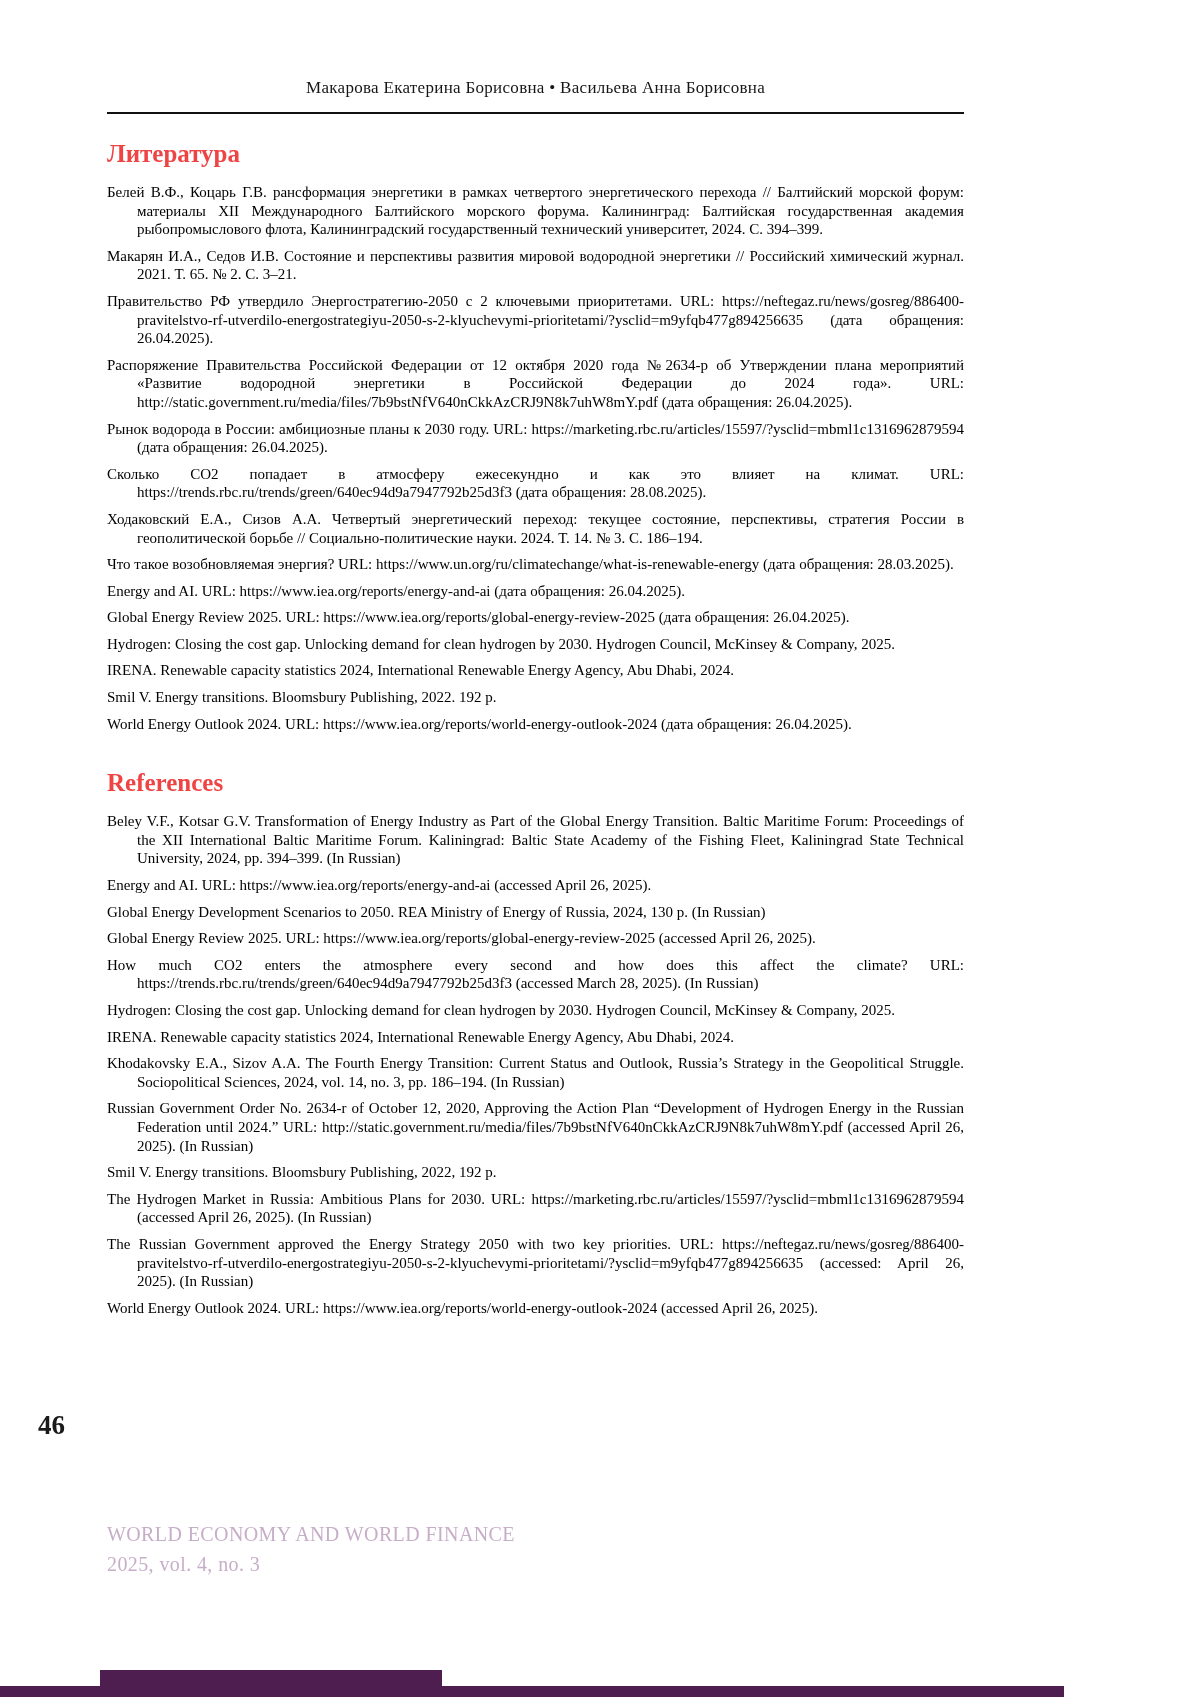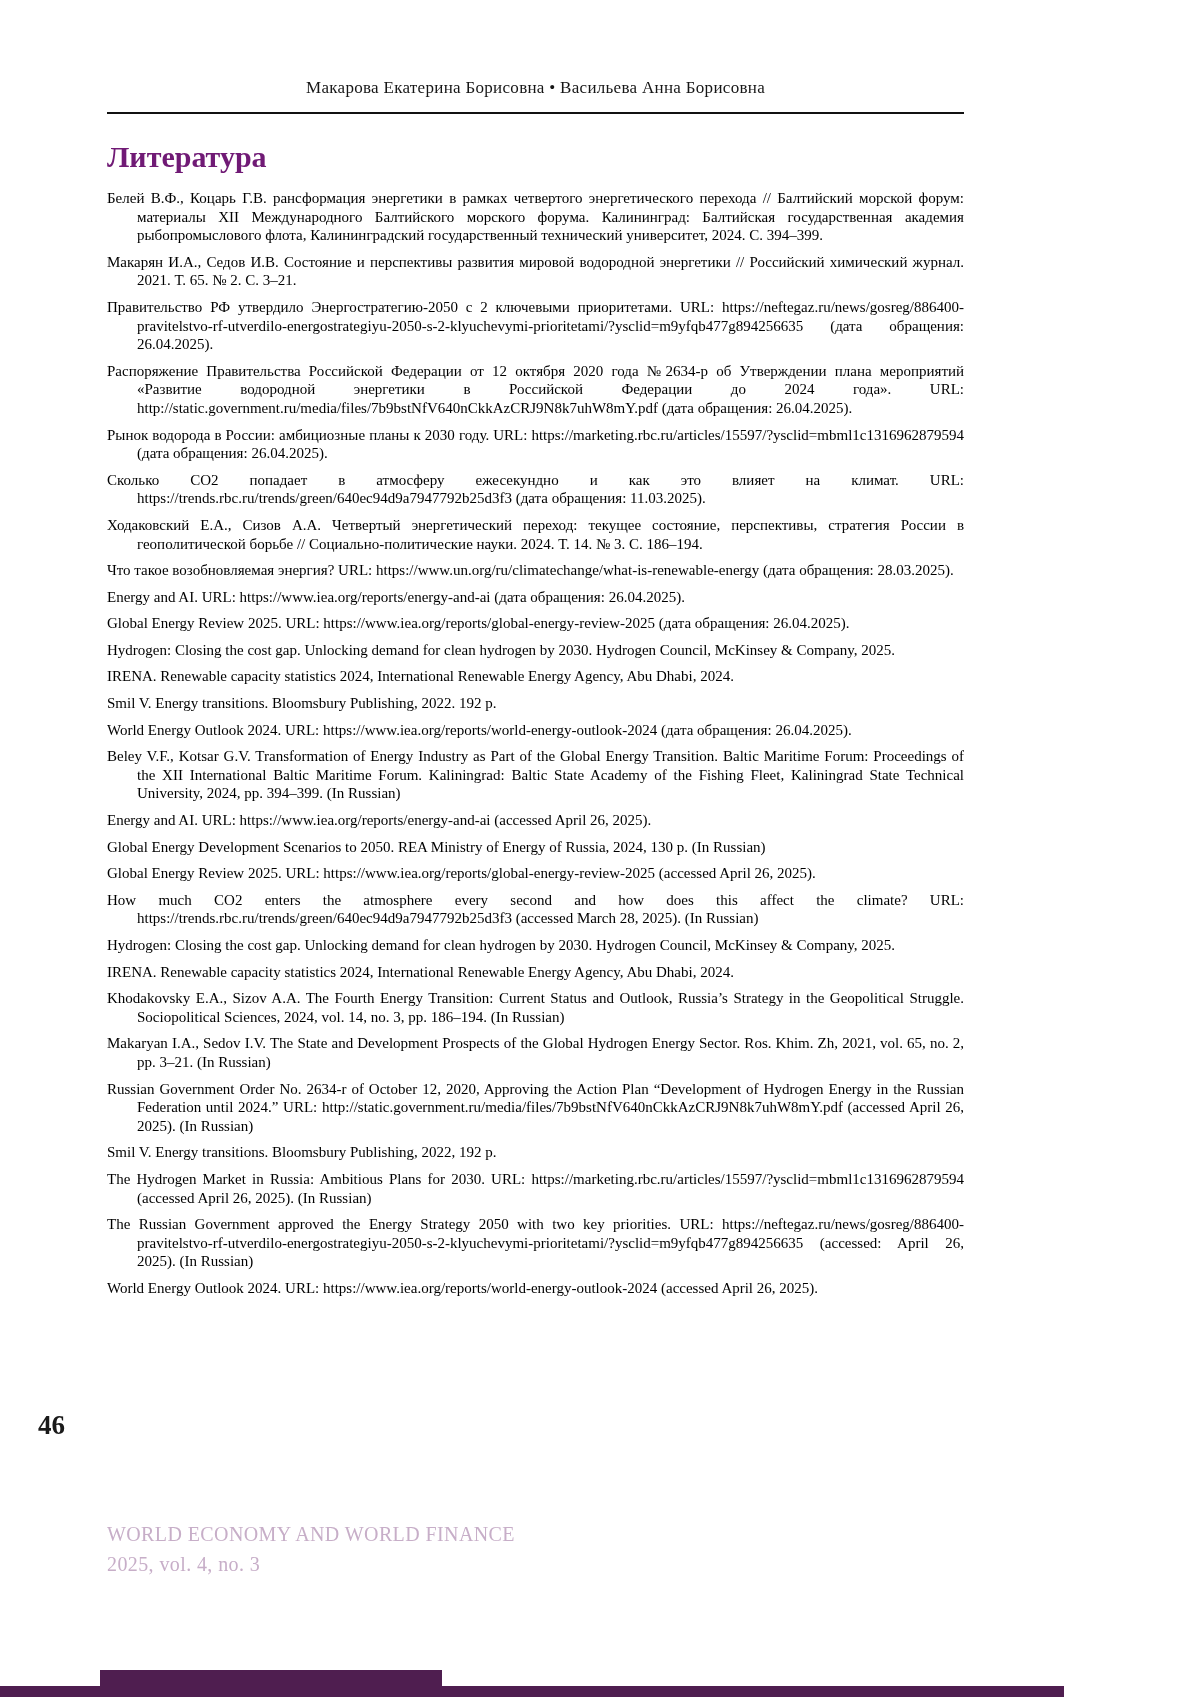--- a/index.html
+++ b/index.html
@@ -20,24 +20,24 @@
     font-size: 17px;
     letter-spacing: 0.3px;
     color: #161616;
   }
   .header-rule {
     border: none;
     border-top: 2px solid #111111;
     margin: 14px 0 0 0;
   }
   .section-title {
-    font-size: 30px;
+    font-size: 25px;
     font-weight: bold;
     margin: 26px 0 15px 0;
-    color: #701a75;
+    color: #ef4444;
   }
   .section-references .section-title { margin-top: 36px; }
   .entry {
     font-size: 15px;
     line-height: 18.6px;
     margin: 0 0 8px 0;
     text-align: justify;
     padding-left: 30px;
     text-indent: -30px;
     overflow-wrap: anywhere;
@@ -98,21 +98,21 @@
             <p class="entry">Белей В.Ф., Коцарь Г.В. рансформация энергетики в рамках четвертого энергетического перехода // Балтийский морской форум: материалы XII Международного Балтийского морского форума. Калининград: Балтийская государственная академия рыбопромыслового флота, Калининградский государственный технический университет, 2024. С. 394–399.</p>
 
             <p class="entry">Макарян И.А., Седов И.В. Состояние и перспективы развития мировой водородной энергетики // Российский химический журнал. 2021. Т. 65. № 2. С. 3–21.</p>
 
             <p class="entry">Правительство РФ утвердило Энергостратегию-2050 с 2 ключевыми приоритетами. URL: https://neftegaz.ru/news/gosreg/886400-pravitelstvo-rf-utverdilo-energostrategiyu-2050-s-2-klyuchevymi-prioritetami/?ysclid=m9yfqb477g894256635 (дата обращения: 26.04.2025).</p>
 
             <p class="entry">Распоряжение Правительства Российской Федерации от 12 октября 2020 года №2634-р об Утверждении плана мероприятий «Развитие водородной энергетики в Российской Федерации до 2024 года». URL: http://static.government.ru/media/files/7b9bstNfV640nCkkAzCRJ9N8k7uhW8mY.pdf (дата обращения: 26.04.2025).</p>
 
             <p class="entry">Рынок водорода в России: амбициозные планы к 2030 году. URL: https://marketing.rbc.ru/articles/15597/?ysclid=mbml1c1316962879594 (дата обращения: 26.04.2025).</p>
 
-            <p class="entry">Сколько CO2 попадает в атмосферу ежесекундно и как это влияет на климат. URL: https://trends.rbc.ru/trends/green/640ec94d9a7947792b25d3f3 (дата обращения: 11.03.2025).</p>
+            <p class="entry">Сколько CO2 попадает в атмосферу ежесекундно и как это влияет на климат. URL: https://trends.rbc.ru/trends/green/640ec94d9a7947792b25d3f3 (дата обращения: 28.08.2025).</p>
 
 
             <p class="entry">Ходаковский Е.А., Сизов А.А. Четвертый энергетический переход: текущее состояние, перспективы, стратегия России в геополитической борьбе // Социально-политические науки. 2024. Т. 14. № 3. С. 186–194.</p>
 
             <p class="entry">Что такое возобновляемая энергия? URL: https://www.un.org/ru/climatechange/what-is-renewable-energy (дата обращения: 28.03.2025).</p>
 
             <p class="entry">Energy and AI. URL: https://www.iea.org/reports/energy-and-ai (дата обращения: 26.04.2025).</p>
 
             <p class="entry">Global Energy Review 2025. URL: https://www.iea.org/reports/global-energy-review-2025 (дата обращения: 26.04.2025).</p>
 
@@ -120,39 +120,39 @@
 
             <p class="entry">IRENA. Renewable capacity statistics 2024, International Renewable Energy Agency, Abu Dhabi, 2024.</p>
 
             <p class="entry">Smil V. Energy transitions. Bloomsbury Publishing, 2022. 192 p.</p>
 
             <p class="entry">World Energy Outlook 2024. URL: https://www.iea.org/reports/world-energy-outlook-2024 (дата обращения: 26.04.2025).</p>
           </div>
       </section>
 
       <section class="section-references">
+        <h2 class="section-title">References</h2>
         <div class="entries">
 
             <p class="entry">Beley V.F., Kotsar G.V. Transformation of Energy Industry as Part of the Global Energy Transition. Baltic Maritime Forum: Proceedings of the XII International Baltic Maritime Forum. Kaliningrad: Baltic State Academy of the Fishing Fleet, Kaliningrad State Technical University, 2024, pp. 394–399. (In Russian)</p>
 
             <p class="entry">Energy and AI. URL: https://www.iea.org/reports/energy-and-ai (accessed April 26, 2025).</p>
 
             <p class="entry">Global Energy Development Scenarios to 2050. REA Ministry of Energy of Russia, 2024, 130 p. (In Russian)</p>
 
             <p class="entry">Global Energy Review 2025. URL: https://www.iea.org/reports/global-energy-review-2025 (accessed April 26, 2025).</p>
 
             <p class="entry">How much CO2 enters the atmosphere every second and how does this affect the climate? URL: https://trends.rbc.ru/trends/green/640ec94d9a7947792b25d3f3 (accessed March 28, 2025). (In Russian)</p>
 
             <p class="entry">Hydrogen: Closing the cost gap. Unlocking demand for clean hydrogen by 2030. Hydrogen Council, McKinsey &amp; Company, 2025.</p>
 
             <p class="entry">IRENA. Renewable capacity statistics 2024, International Renewable Energy Agency, Abu Dhabi, 2024.</p>
 
             <p class="entry">Khodakovsky E.A., Sizov A.A. The Fourth Energy Transition: Current Status and Outlook, Russia’s Strategy in the Geopolitical Struggle. Sociopolitical Sciences, 2024, vol. 14, no. 3, pp. 186–194. (In Russian)</p>
 
-            <p class="entry">Makaryan I.A., Sedov I.V. The State and Development Prospects of the Global Hydrogen Energy Sector. Ros. Khim. Zh, 2021, vol. 65, no. 2, pp. 3–21. (In Russian)</p>
 
             <p class="entry">Russian Government Order No. 2634-r of October 12, 2020, Approving the Action Plan “Development of Hydrogen Energy in the Russian Federation until 2024.” URL: http://static.government.ru/media/files/7b9bstNfV640nCkkAzCRJ9N8k7uhW8mY.pdf (accessed April 26, 2025). (In Russian)</p>
 
             <p class="entry">Smil V. Energy transitions. Bloomsbury Publishing, 2022, 192 p.</p>
 
             <p class="entry">The Hydrogen Market in Russia: Ambitious Plans for 2030. URL: https://marketing.rbc.ru/articles/15597/?ysclid=mbml1c1316962879594 (accessed April 26, 2025). (In Russian)</p>
 
             <p class="entry">The Russian Government approved the Energy Strategy 2050 with two key priorities. URL: https://neftegaz.ru/news/gosreg/886400-pravitelstvo-rf-utverdilo-energostrategiyu-2050-s-2-klyuchevymi-prioritetami/?ysclid=m9yfqb477g894256635 (accessed: April 26, 2025). (In Russian)</p>
 
 

